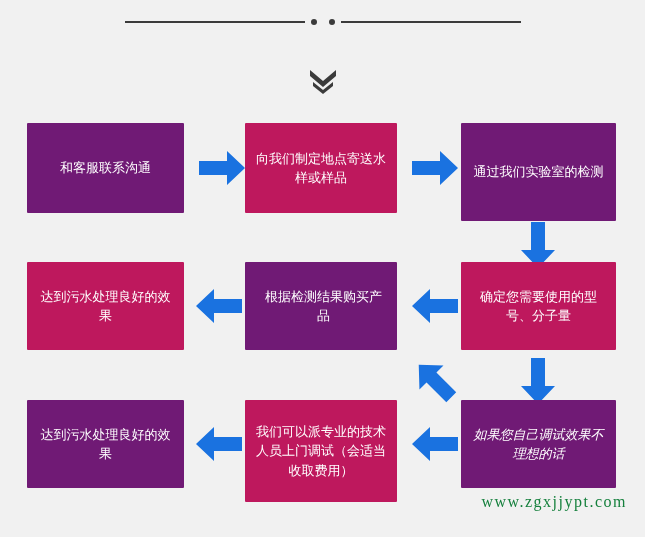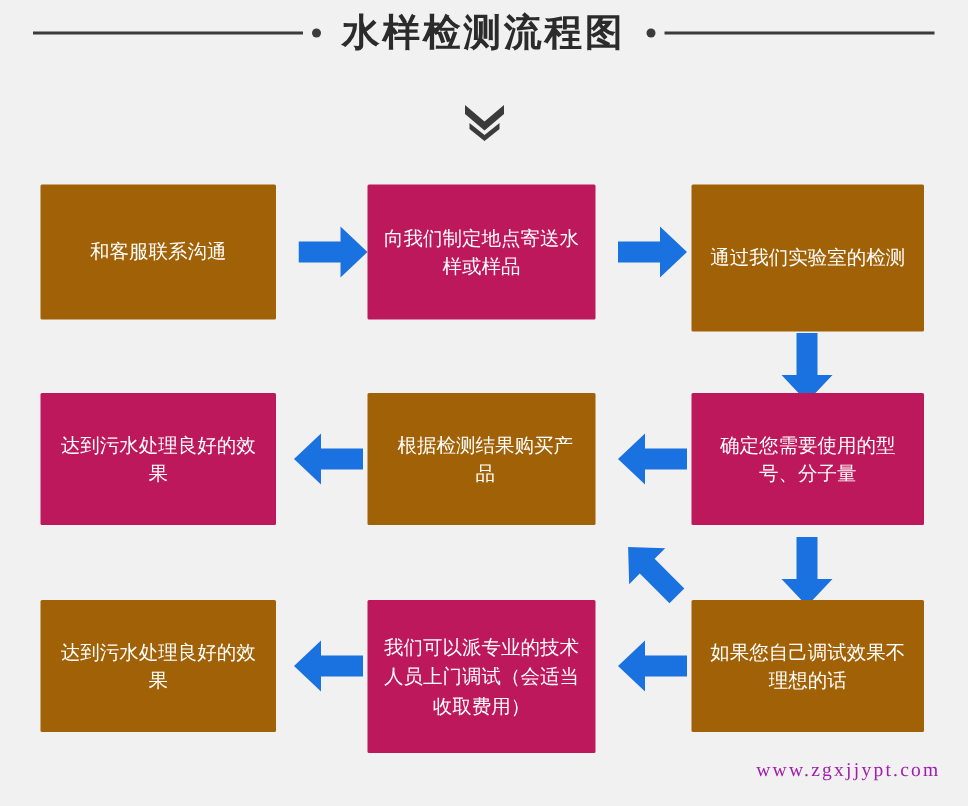--- a/index.html
+++ b/index.html
@@ -90,49 +90,48 @@
     align-items: center;
     justify-content: center;
     text-align: center;
     color: #ffffff;
     font-size: 13px;
     line-height: 1.5;
     padding: 6px 10px;
     box-sizing: border-box;
     border-radius: 1px;
   }
-  .box.gray { background: #a16207; justify-content: center; }
+  .box.gray { background: #701a75; justify-content: center; }
   .box.blue { background: #be185d; }
   .box span { display: block; }
 
   
   .arrow {
     position: absolute;
     line-height: 0;
   }
 
   
   .watermark {
     position: absolute;
     right: 18px;
-    bottom: 16px;
-    font-size: 13px;
-    color: #a21caf;
+    bottom: 26px;
+    font-size: 16px;
+    color: #15803d;
     letter-spacing: 1.5px;
     font-family: "Liberation Serif", serif;
   }
 </style>
 </head>
 <body>
 
 <div class="header">
   <div class="title-row">
     <div class="rule rule-left"></div>
     <div class="dot"></div>
-    <div class="main-title">水样检测流程图</div>
     <div class="dot"></div>
     <div class="rule rule-right"></div>
   </div>
 </div>
 
 <div class="chevrons">
   <svg class="chev" width="26" height="24" viewBox="0 0 26 24" aria-hidden="true">
     <polygon points="0,0 13,11 26,0 26,6 13,17 0,6" fill="#3b3b3b"></polygon>
     <polygon points="3,12 13,20 23,12 23,16 13,24 3,16" fill="#3b3b3b"></polygon>
   </svg>
@@ -199,21 +198,21 @@
 </div>
 
 <div class="arrow" style="left:412px; top:358px;">
   <svg width="46" height="46" viewBox="0 0 46 46" aria-hidden="true">
     <g transform="rotate(45 23 23)">
       <polygon points="46,16 18,16 18,6 0,23 18,40 18,30 46,30" fill="#1a72e0"></polygon>
     </g>
   </svg>
 </div>
 
-<div class="box gray" style="left:461px; top:400px; width:155px; height:88px;">
+<div class="box gray" style="left:461px; top:400px; width:155px; height:88px;font-style:italic;">
   <span>如果您自己调试效果不理想的话</span>
 </div>
 
 <div class="arrow" style="left:412px; top:426px;">
   <svg width="46" height="36" viewBox="0 0 46 36" aria-hidden="true">
     <polygon points="46,11 18,11 18,1 0,18 18,35 18,25 46,25" fill="#1a72e0"></polygon>
   </svg>
 </div>
 
 <div class="box blue" style="left:245px; top:400px; width:152px; height:102px;">

